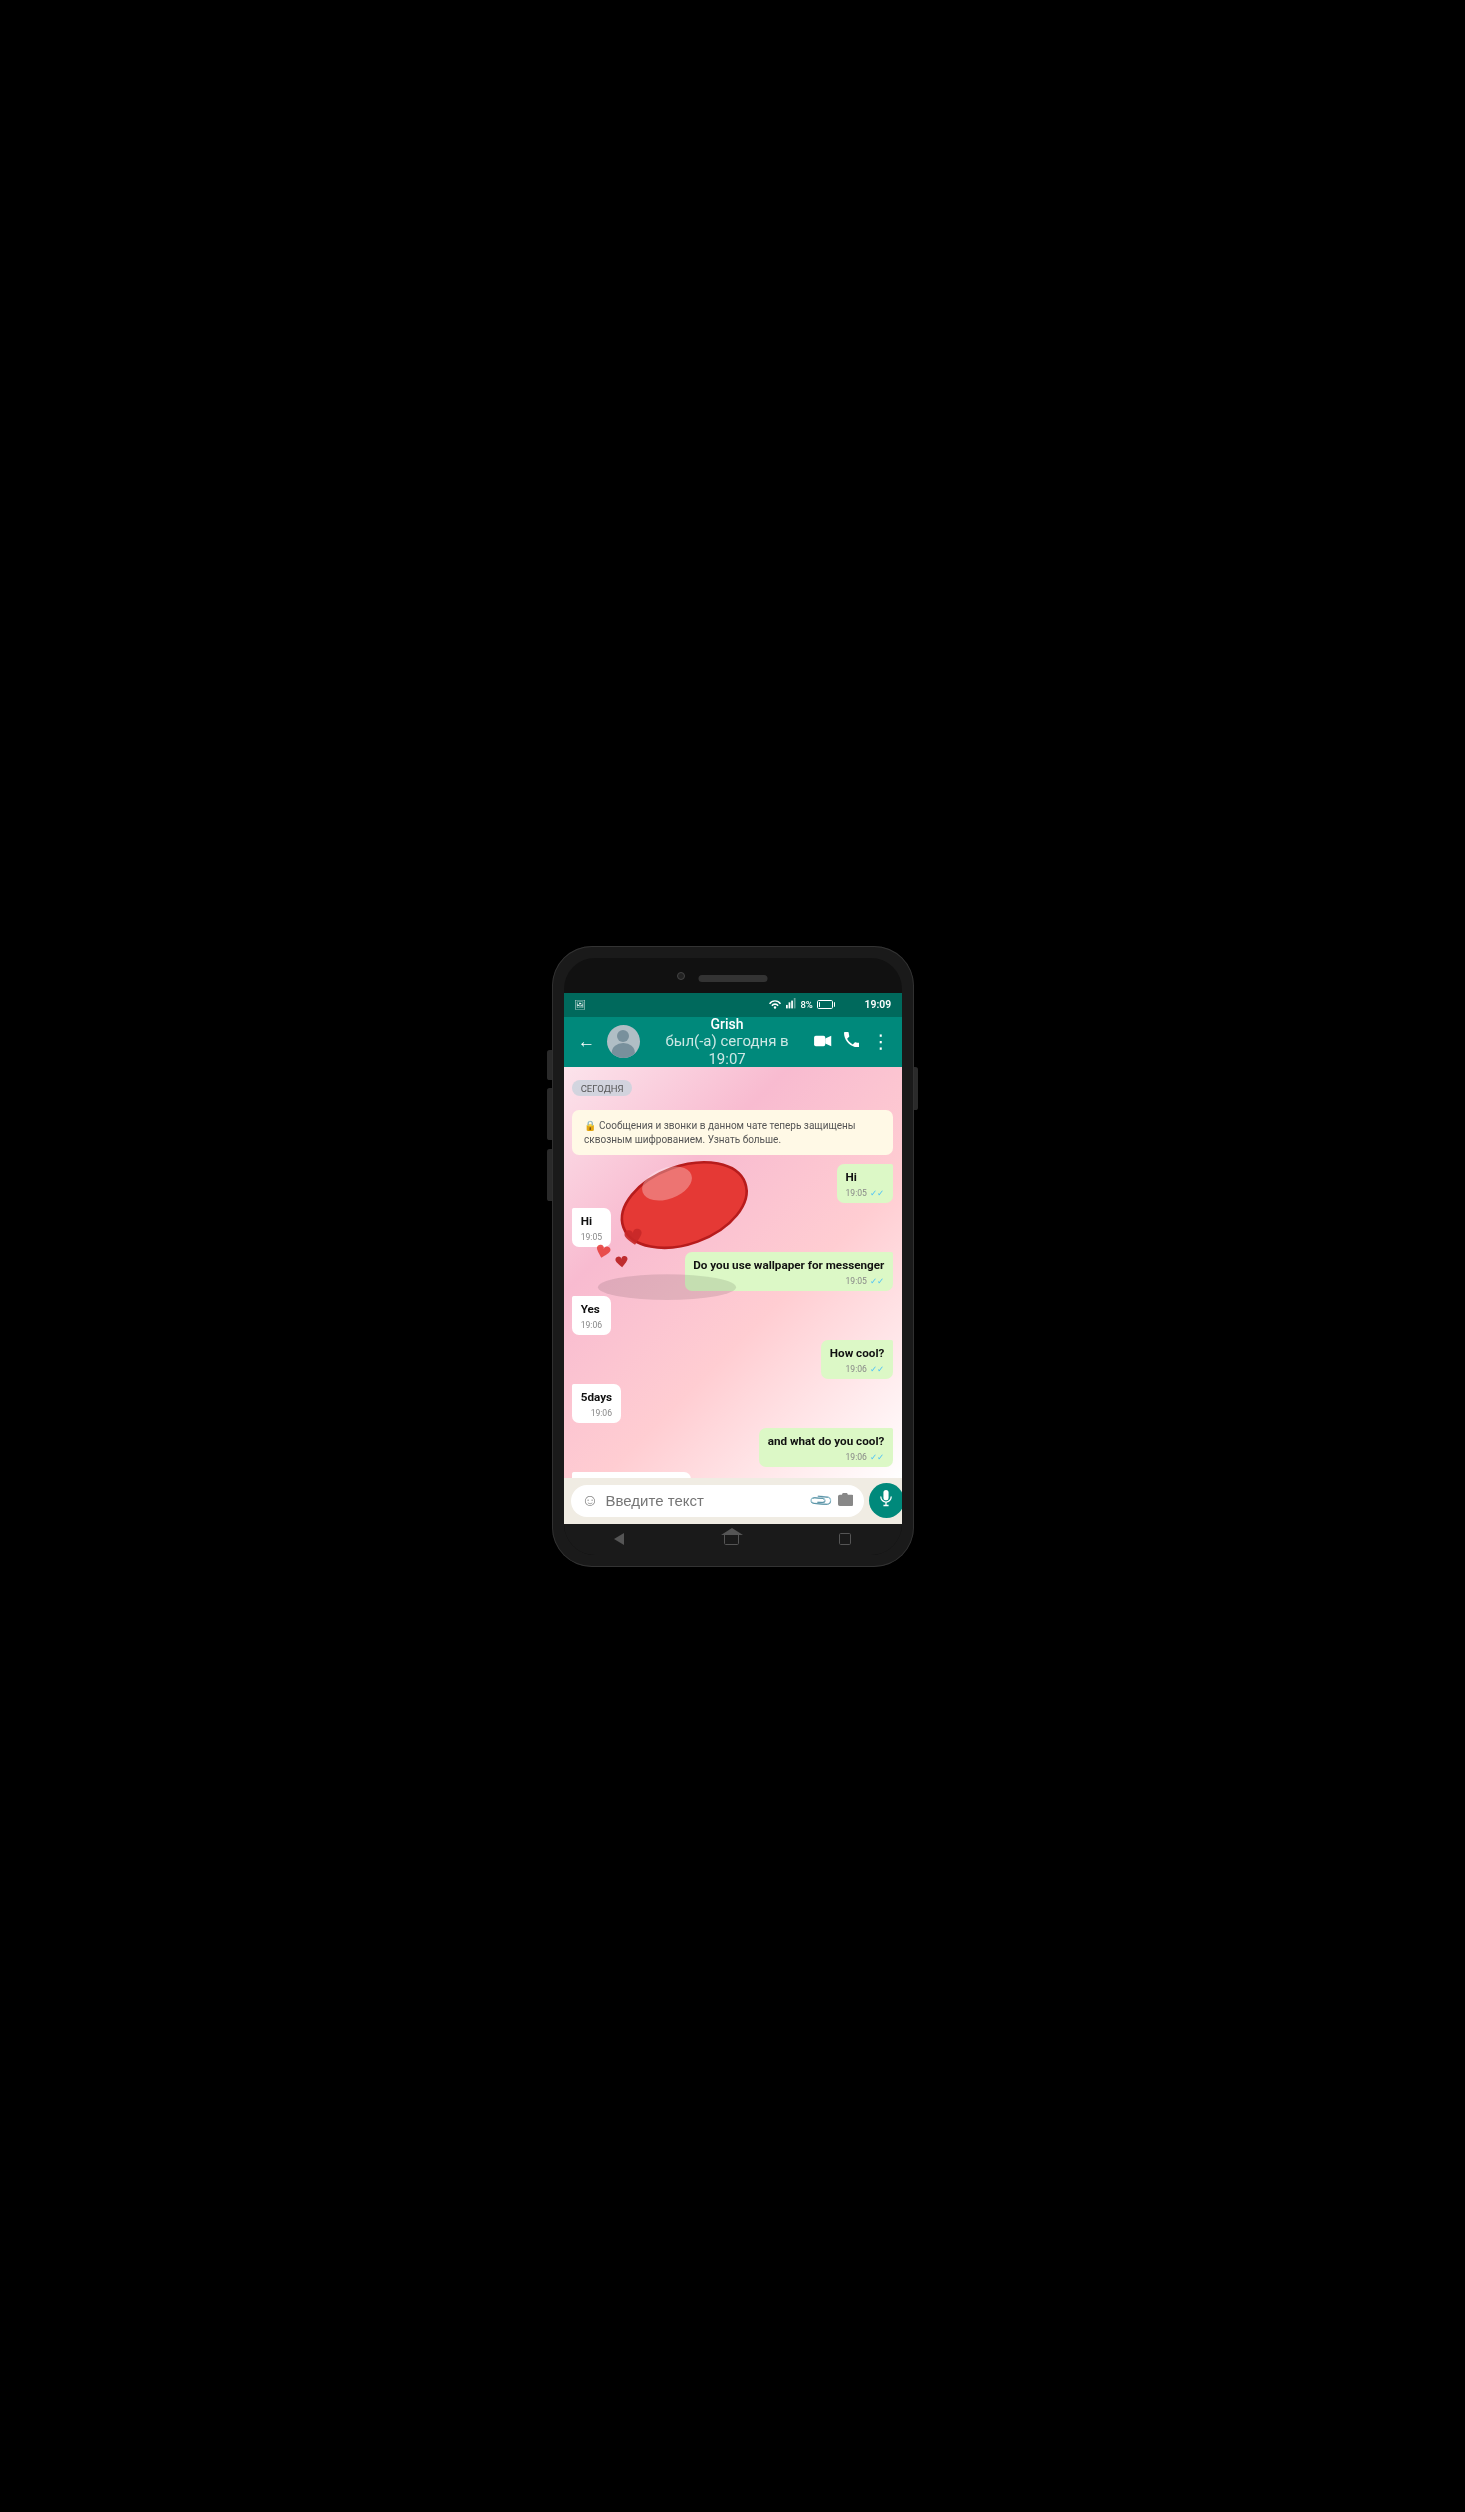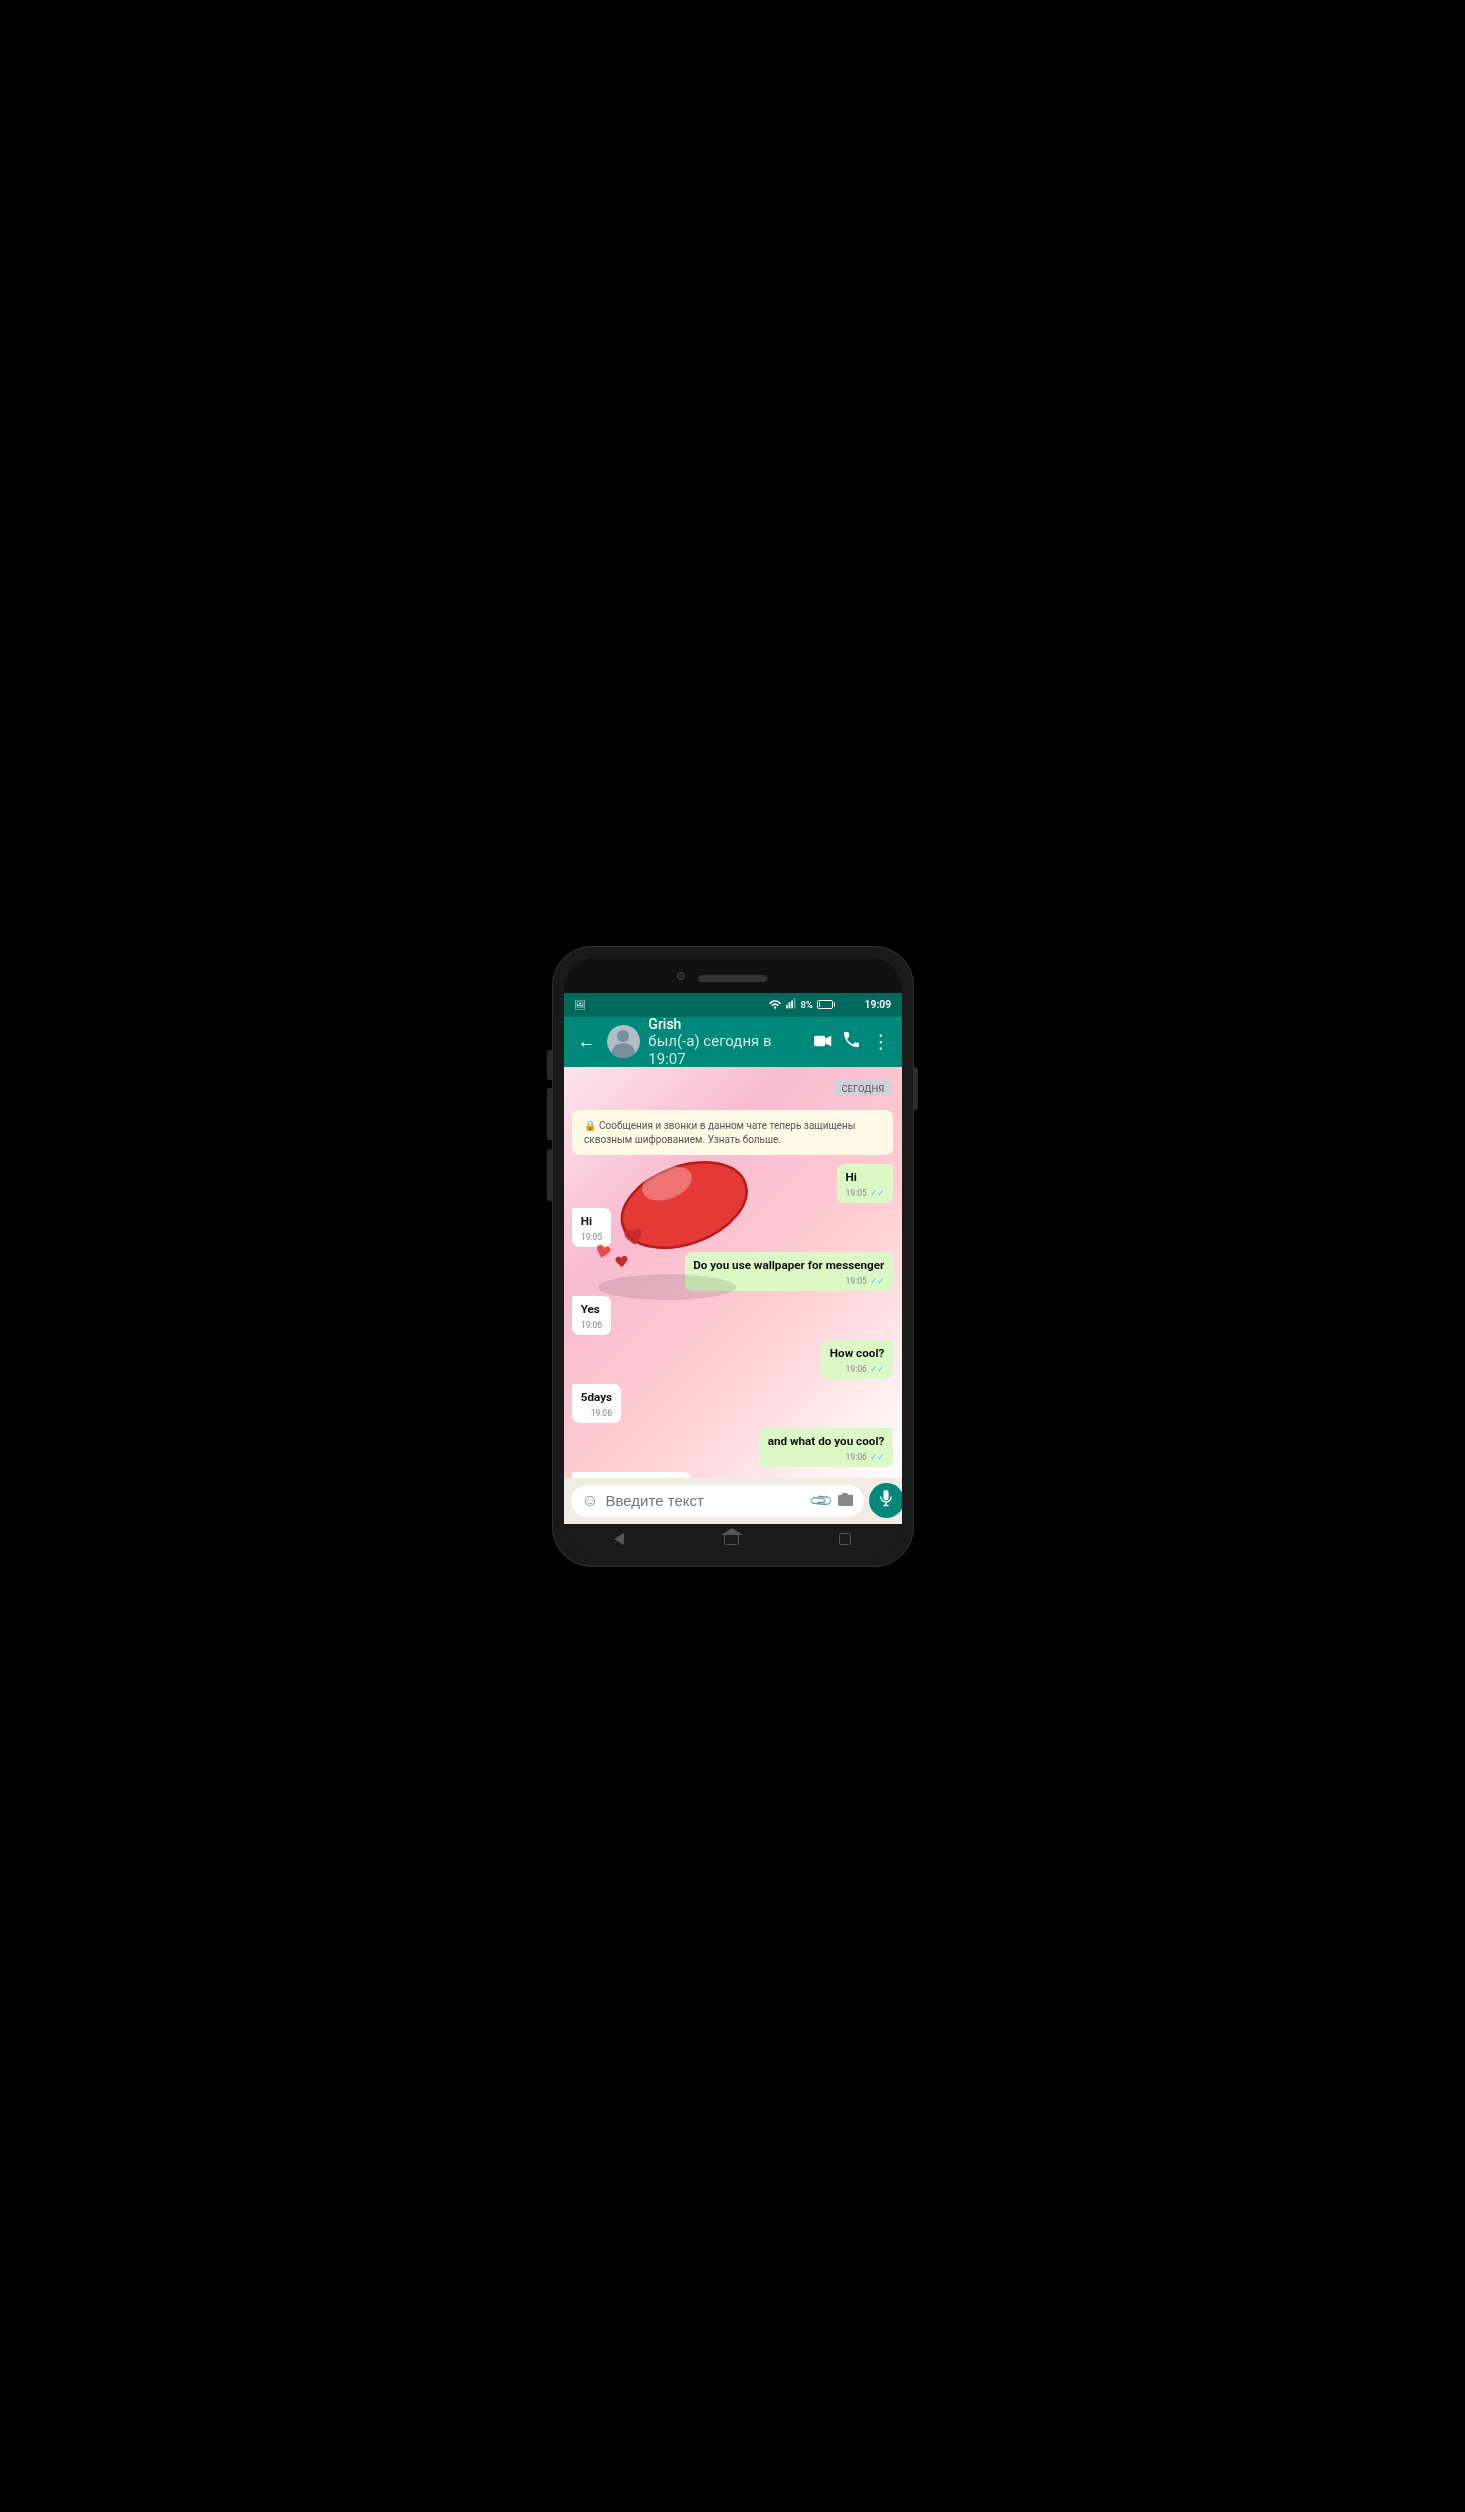--- a/index.html
+++ b/index.html
@@ -194,20 +194,21 @@
       bottom: -3.5px;
       left: 50%;
       transform: translateX(-50%);
       width: 22.4px;
       height: 19px;
       background: #78909c;
       border-radius: 50% 50% 0 0;
     }
     .contact-info {
       flex: 1;
+      text-align: center;
     }
     .contact-name {
       color: #fff;
       font-size: 14px;
       font-weight: 500;
     }
     .contact-status {
       color: rgba(255,255,255,0.8);
       font-size: 15px;
     }
@@ -244,21 +245,21 @@
 
     .chat-content {
       position: relative;
       z-index: 1;
       display: flex;
       flex-direction: column;
       gap: 3.5px;
     }
 
     .date-divider {
-      text-align: right;
+      text-align: left;
       margin: 5.2px 0;
     }
     .date-badge {
       display: inline-block;
       background: rgba(200,210,220,0.8);
       color: #555;
       font-size: 9.5px;
       padding: 2.6px 8.6px;
       border-radius: 8.6px;
     }

